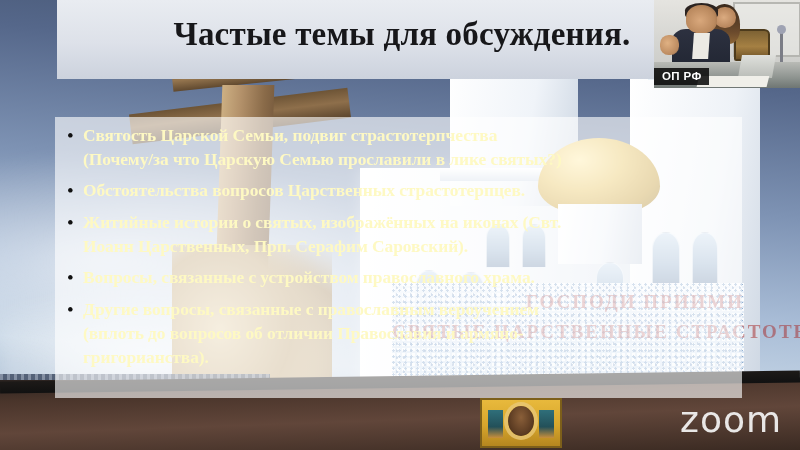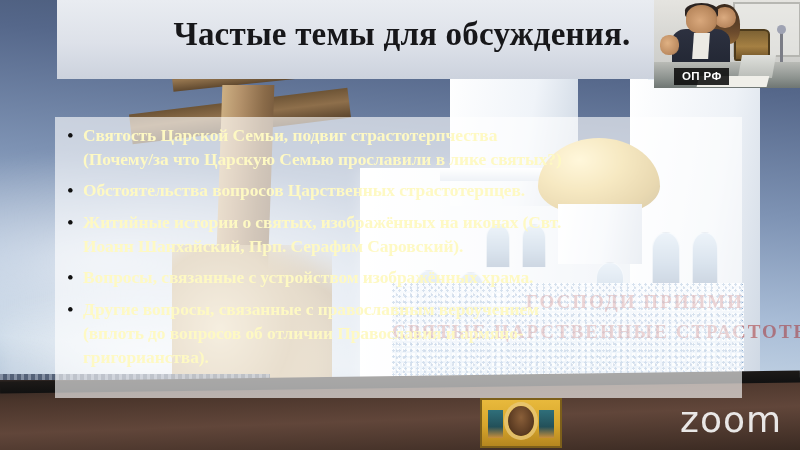--- a/index.html
+++ b/index.html
@@ -417,21 +417,20 @@
     position: absolute;
     left: 0; bottom: 3px;
     padding: 1px 7px 2px 8px;
     background: rgba(8,8,8,.86);
     color: #ffffff;
     font-family: "Liberation Sans", "DejaVu Sans", sans-serif;
     font-size: 11.5px;
     font-weight: bold;
     letter-spacing: .4px;
     line-height: 14px;
-    margin-left: 20px;
   }
 
   
   .zoom-watermark {
     position: absolute;
     right: 18px; bottom: 12px;
     font-family: "DejaVu Sans", "Liberation Sans", sans-serif;
     font-size: 36px;
     font-weight: 400;
     color: rgba(244,244,244,.93);
@@ -520,26 +519,26 @@
       </div>
 
       <div class="bullet">
         <span class="dot">•</span>
         <span class="txt">Обстоятельства вопросов Царственных страстотерпцев.</span>
       </div>
 
       <div class="bullet">
         <span class="dot">•</span>
         <span class="txt">Житийные истории о святых, изображённых на иконах (Свт.
-Иоанн Шанхайский, Прп. Серафим Саровский).</span>
+Иоанн Царственных, Прп. Серафим Саровский).</span>
       </div>
 
       <div class="bullet">
         <span class="dot">•</span>
-        <span class="txt">Вопросы, связанные с устройством изображённых храма.</span>
+        <span class="txt">Вопросы, связанные с устройством православного храма.</span>
       </div>
 
       <div class="bullet">
         <span class="dot">•</span>
         <span class="txt">Другие вопросы, связанные с православным вероучением
 (вплоть до вопросов об отличии Православия и армяно-
 григорианства).</span>
       </div>
 
     </div>

